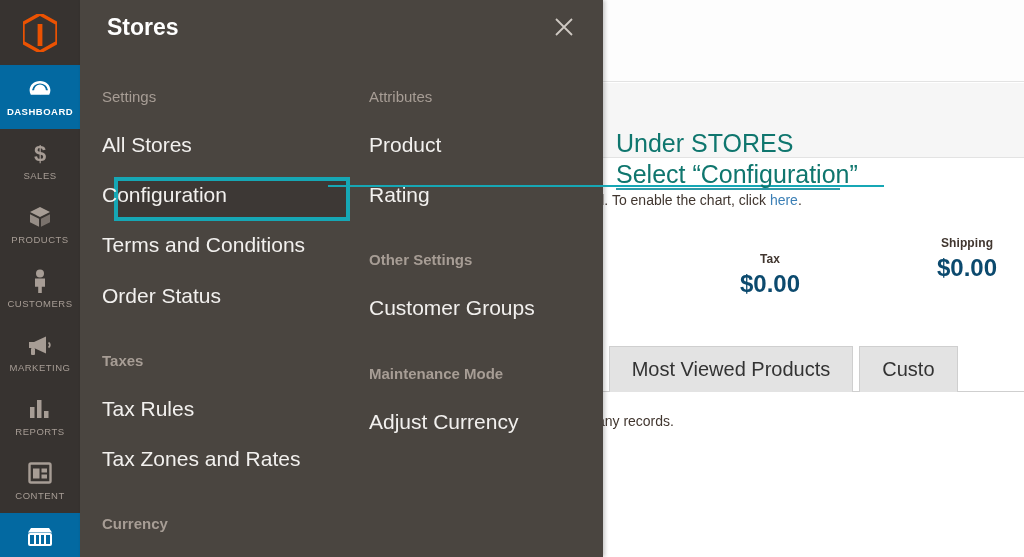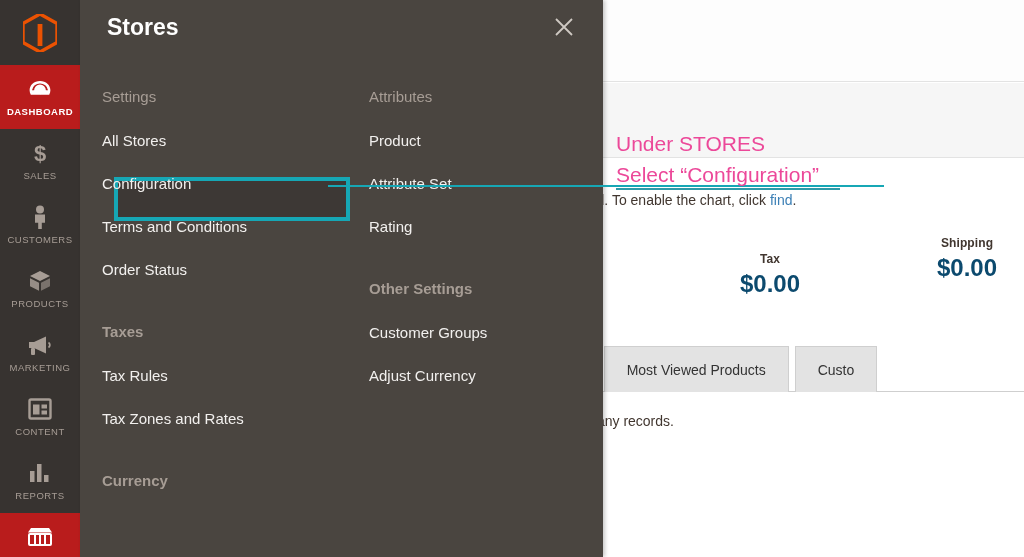--- a/index.html
+++ b/index.html
@@ -48,21 +48,21 @@
   .stat-shipping { left: 287px; top: 0; }
 
   
   .tab-strip {
     position: absolute; left: 540px; top: 346px;
     display: flex; align-items: flex-end; gap: 6px;
   }
   .tab {
     height: 46px; padding: 0 22px;
     display: flex; align-items: center; justify-content: center;
-    font-size: 14px; color: #333333;
+    font-size: 20px; color: #333333;
     background: #e3e3e3; border: 1px solid #cfcfcf;
     border-bottom: none; white-space: nowrap;
   }
   .tab.active {
     background: #ffffff; border-color: #d6d6d6;
     border-top: 3px solid #eb5202;
     color: #41362f; font-weight: normal;
   }
   .tab-underline {
     position: absolute; left: 540px; top: 391px; width: 484px;
@@ -80,21 +80,21 @@
   }
   .sidebar-logo {
     height: 65px; display: flex; align-items: center; justify-content: center;
     background: #373330;
   }
   .sidebar-item {
     height: 64px; display: flex; flex-direction: column;
     align-items: center; justify-content: center; gap: 5px;
     cursor: pointer; background: #373330;
   }
-  .sidebar-item.active { background: #b91c1c; }
+  .sidebar-item.active { background: #0369a1; }
   .sidebar-item .si-icon {
     width: 26px; height: 24px; display: flex;
     align-items: center; justify-content: center;
   }
   .sidebar-item .si-label {
     font-size: 9.5px; letter-spacing: .5px; color: #a79d95;
     text-transform: uppercase; font-weight: normal;
   }
   .sidebar-item.active .si-label { color: #ffffff; font-weight: bold; }
   .sidebar-item.active .si-icon svg { fill: #ffffff; }
@@ -120,21 +120,21 @@
   .menu-col { position: absolute; top: 88px; }
   .menu-col-left { left: 22px; width: 250px; }
   .menu-col-right { left: 289px; width: 230px; }
 
   .menu-group-title {
     font-size: 15px; color: #a79d95; margin-bottom: 26px;
     line-height: 1.2;
   }
   .menu-group-title.spaced { margin-top: 44px; font-weight: bold; }
   .menu-link {
-    display: block; font-size: 15px; color: #f2f0ee;
+    display: block; font-size: 21px; color: #f2f0ee;
     margin-bottom: 25px; cursor: pointer; line-height: 1.2;
     white-space: nowrap;
   }
 
   
   .highlight-box {
     position: absolute; left: 12px; top: 89px;
     width: 236px; height: 44px;
     border: 4px solid #16a7b5; background: #3d3835;
     z-index: 2; pointer-events: none;
@@ -143,39 +143,39 @@
 
   
   .connector-line {
     position: absolute; left: 328px; top: 185px; width: 556px; height: 2px;
     background: #16a7b5; z-index: 40;
   }
   .annot {
     position: absolute; left: 616px; top: 128px; z-index: 45;
   }
   .annot-line {
-    font-size: 21px; color: #ec4899; line-height: 31px;
+    font-size: 25px; color: #0f766e; line-height: 31px;
     white-space: nowrap;
   }
   .annot-underline {
     position: absolute; left: 616px; top: 188px; width: 224px;
     height: 2px; background: #2f9aa8; z-index: 45;
   }
 </style>
 </head>
 <body>
 
 <div id="app">
 
   <div class="content-area">
     <div class="content-white-top"></div>
     <div class="content-gray-band"></div>
 
     <div class="chart-notice">
-      <span>isabled. To enable the chart, click </span><a href="#">find</a><span>.</span>
+      <span>isabled. To enable the chart, click </span><a href="#">here</a><span>.</span>
     </div>
 
     <div class="stats-row">
       <div class="stat stat-tax">
         <div class="stat-label">Tax</div>
         <div class="stat-value">$0.00</div>
       </div>
       <div class="stat stat-shipping">
         <div class="stat-label">Shipping</div>
         <div class="stat-value">$0.00</div>
@@ -214,71 +214,71 @@
       <span class="si-icon">
         <svg width="16" height="24" viewBox="0 0 16 24">
             <text x="8" y="20" text-anchor="middle" font-size="22" font-family="Liberation Sans, sans-serif" font-weight="bold" fill="#a79d95">$</text>
           </svg>
       </span>
       <span class="si-label">SALES</span>
     </div>
 
     <div class="sidebar-item">
       <span class="si-icon">
-        <svg width="18" height="24" viewBox="0 0 18 24">
-            <circle cx="9" cy="4.4" r="4"></circle>
-            <path d="M4 9.6h10v8.2h-3.2V24H7.2v-6.2H4z"></path>
-          </svg>
-      </span>
-      <span class="si-label">CUSTOMERS</span>
-    </div>
-
-    <div class="sidebar-item">
-      <span class="si-icon">
         <svg width="24" height="24" viewBox="0 0 24 24">
             <path d="M12 2 22 7l-10 5L2 7z"></path>
             <path d="M2 9.2l9 4.5v8.1l-9-4.5z" opacity=".85"></path>
             <path d="M13 13.7l9-4.5v8.1l-9 4.5z" opacity=".6"></path>
           </svg>
       </span>
       <span class="si-label">PRODUCTS</span>
     </div>
 
     <div class="sidebar-item">
       <span class="si-icon">
+        <svg width="18" height="24" viewBox="0 0 18 24">
+            <circle cx="9" cy="4.4" r="4"></circle>
+            <path d="M4 9.6h10v8.2h-3.2V24H7.2v-6.2H4z"></path>
+          </svg>
+      </span>
+      <span class="si-label">CUSTOMERS</span>
+    </div>
+
+    <div class="sidebar-item">
+      <span class="si-icon">
         <svg width="26" height="22" viewBox="0 0 26 22">
             <path d="M2 8h5l12-5.5v17L7 14H2z"></path>
             <rect x="4" y="14" width="4" height="7" rx="1"></rect>
             <path d="M21.5 8.5a3 3 0 0 1 0 5" fill="none" stroke="#a79d95" stroke-width="1.8"></path>
           </svg>
       </span>
       <span class="si-label">MARKETING</span>
+    </div>
+
+    <div class="sidebar-item">
+      <span class="si-icon">
+        <svg width="24" height="22" viewBox="0 0 24 22">
+            <rect x="2" y="9" width="4.5" height="11"></rect>
+            <rect x="9" y="2" width="4.5" height="18"></rect>
+            <rect x="16" y="13" width="4.5" height="7"></rect>
+          </svg>
+      </span>
+      <span class="si-label">REPORTS</span>
     </div>
 
     <div class="sidebar-item">
       <span class="si-icon">
         <svg width="24" height="24" viewBox="0 0 24 24">
             <rect x="1.5" y="2.5" width="21" height="19" rx="1.5" fill="none" stroke="#a79d95" stroke-width="2.4"></rect>
             <rect x="5" y="7.5" width="6.5" height="10"></rect>
             <rect x="13.5" y="7.5" width="5.5" height="4"></rect>
             <rect x="13.5" y="13.5" width="5.5" height="4"></rect>
           </svg>
       </span>
       <span class="si-label">CONTENT</span>
-    </div>
-
-    <div class="sidebar-item">
-      <span class="si-icon">
-        <svg width="24" height="22" viewBox="0 0 24 22">
-            <rect x="2" y="9" width="4.5" height="11"></rect>
-            <rect x="9" y="2" width="4.5" height="18"></rect>
-            <rect x="16" y="13" width="4.5" height="7"></rect>
-          </svg>
-      </span>
-      <span class="si-label">REPORTS</span>
     </div>
 
     <div class="sidebar-item active">
       <span class="si-icon">
         <svg width="26" height="20" viewBox="0 0 26 20">
             <path d="M1 5.5 4 1h18l3 4.5z"></path>
             <rect x="2" y="7" width="22" height="11" rx="1" fill="none" stroke="#ffffff" stroke-width="2"></rect>
             <rect x="7" y="7" width="2" height="11"></rect>
             <rect x="12" y="7" width="2" height="11"></rect>
             <rect x="17" y="7" width="2" height="11"></rect>
@@ -308,26 +308,26 @@
       <div class="menu-group-title spaced">Taxes</div>
       <a class="menu-link">Tax Rules</a>
       <a class="menu-link">Tax Zones and Rates</a>
 
       <div class="menu-group-title spaced">Currency</div>
     </div>
 
     <div class="menu-col menu-col-right">
       <div class="menu-group-title">Attributes</div>
       <a class="menu-link">Product</a>
-      <a class="menu-link">Attribute Set</a>
       <a class="menu-link">Rating</a>
 
       <div class="menu-group-title spaced">Other Settings</div>
       <a class="menu-link">Customer Groups</a>
 
+      <div class="menu-group-title spaced">Maintenance Mode</div>
       <a class="menu-link">Adjust Currency</a>
     </div>
   </div>
 
   <div class="connector-line"></div>
   <div class="annot">
     <div class="annot-line">Under STORES</div>
     <div class="annot-line">Select “Configuration”</div>
   </div>
   <div class="annot-underline"></div>

